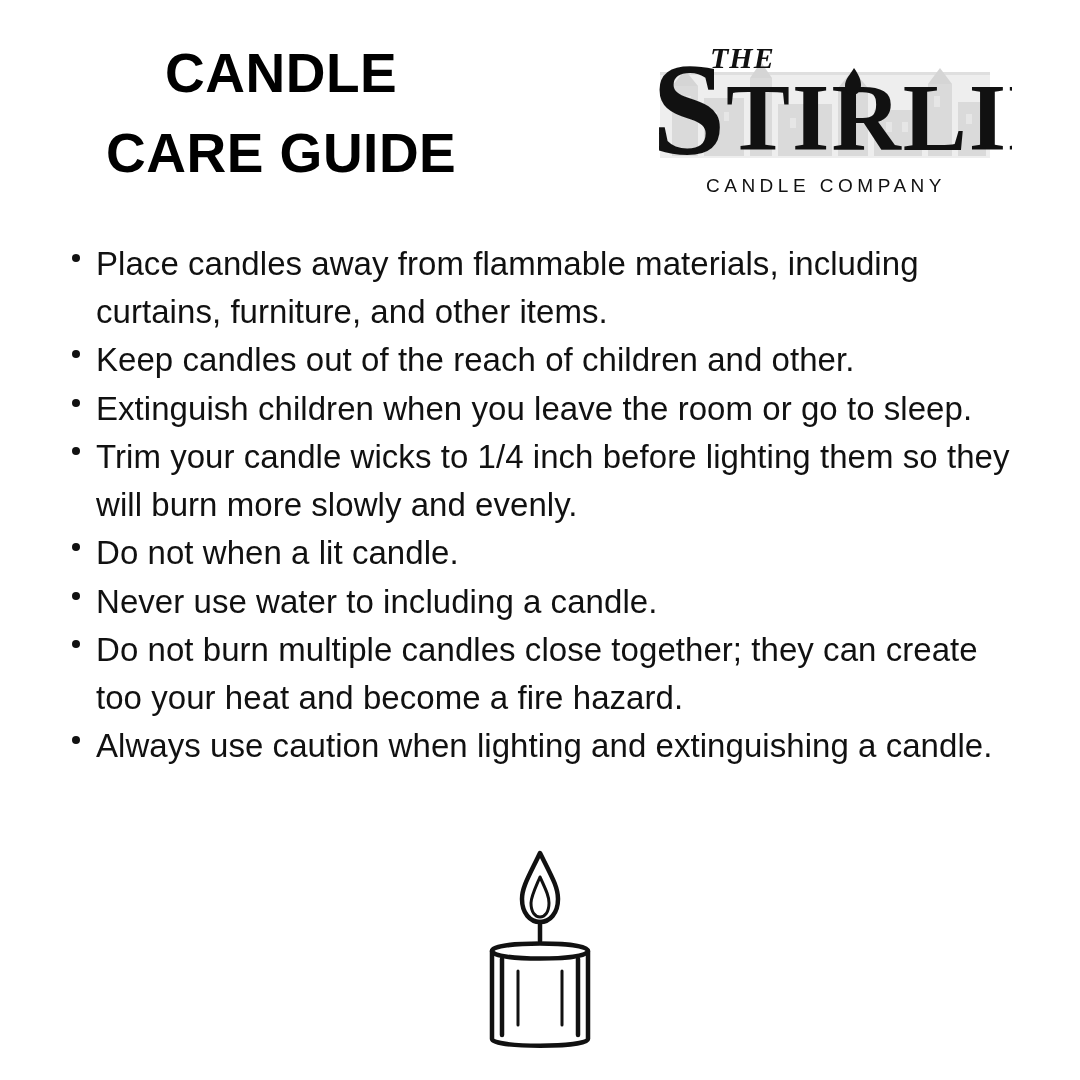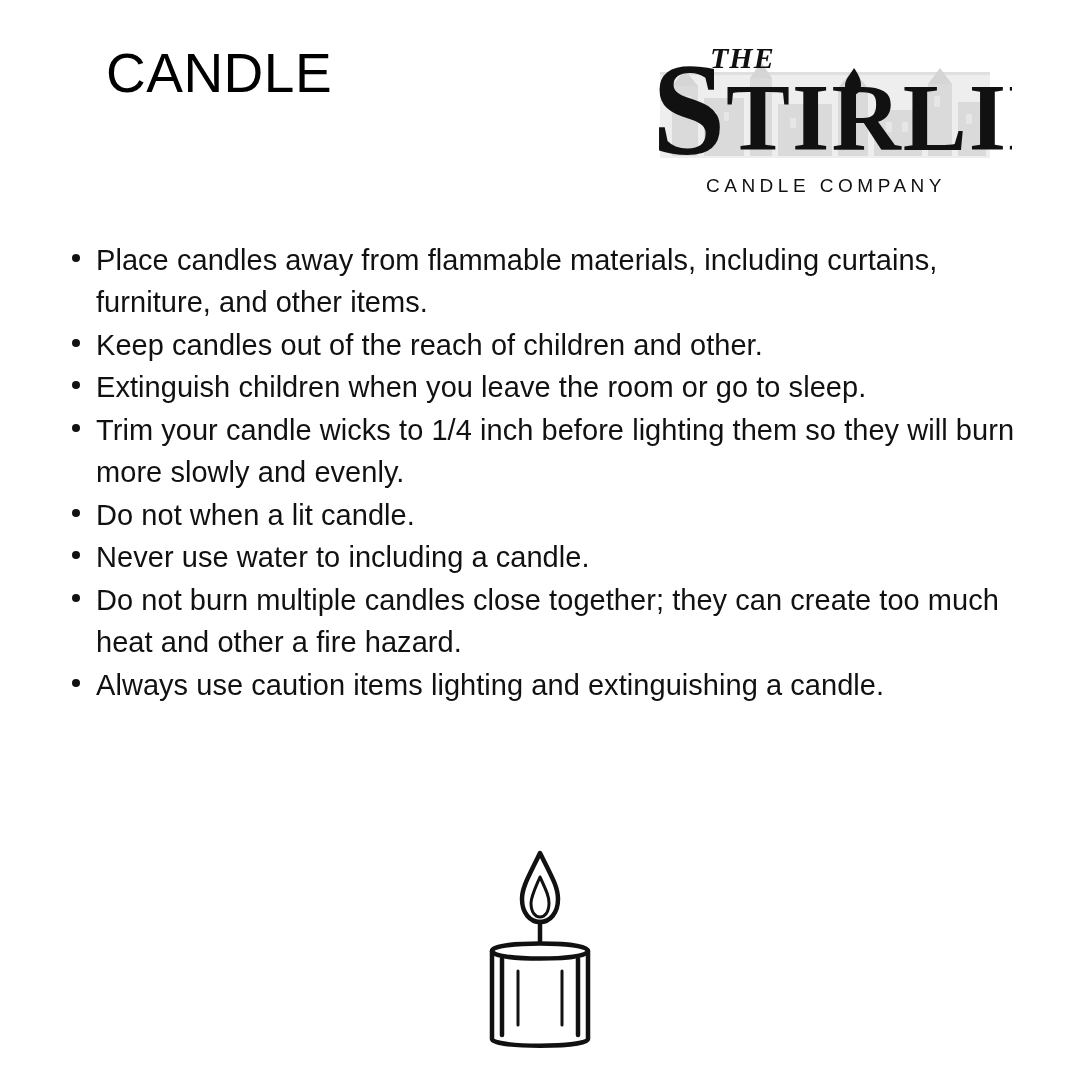--- a/index.html
+++ b/index.html
@@ -31,21 +31,21 @@
     box-sizing: border-box;
   }
 
   .title-block {
     padding-top: 12px;
     padding-left: 50px;
   }
 
   .title-line {
     font-size: 55px;
-    font-weight: normal;
+    font-weight: bold;
     letter-spacing: 0.5px;
     line-height: 1.45;
     color: #000000;
     text-align: center;
     white-space: nowrap;
   }
 
   
   .logo {
     width: 372px;
@@ -65,21 +65,21 @@
   ul.care-list {
     list-style: none;
     margin: 0;
     padding: 0;
   }
 
   ul.care-list li {
     position: relative;
     padding-left: 34px;
     margin-bottom: 1px;
-    font-size: 29px;
+    font-size: 33px;
     line-height: 1.44;
     color: #111111;
     letter-spacing: 0.05px;
   }
 
   ul.care-list li::before {
     content: "";
     position: absolute;
     left: 10px;
     top: 14px;
@@ -101,20 +101,21 @@
 </style>
 </head>
 <body>
 
 <div class="page">
 
   <div class="header">
 
     <div class="title-block">
       <div class="title-line">CANDLE</div>
+      <div class="title-line">CARE GUIDE</div>
     </div>
 
     <div class="logo">
       <svg viewBox="0 0 372 180" width="372" height="180" xmlns="http://www.w3.org/2000/svg">
 
         <g opacity="0.42" fill="#8e8e8e">
           <rect x="20" y="46" width="330" height="86" fill="#d9d9d9"></rect>
           <rect x="20" y="46" width="330" height="3" fill="#b5b5b5"></rect>
           <g fill="#a8a8a8">
             <rect x="32" y="60" width="26" height="70"></rect>
@@ -165,22 +166,22 @@
   </div>
 
   <div class="content">
     <ul class="care-list">
       <li>Place candles away from flammable materials, including curtains, furniture, and other items.</li>
       <li>Keep candles out of the reach of children and other.</li>
       <li>Extinguish children when you leave the room or go to sleep.</li>
       <li>Trim your candle wicks to 1/4 inch before lighting them so they will burn more slowly and evenly.</li>
       <li>Do not when a lit candle.</li>
       <li>Never use water to including a candle.</li>
-      <li>Do not burn multiple candles close together; they can create too much heat and other a fire hazard.</li>
-      <li>Always use caution items lighting and extinguishing a candle.</li>
+      <li>Do not burn multiple candles close together; they can create too your heat and become a fire hazard.</li>
+      <li>Always use caution when lighting and extinguishing a candle.</li>
     </ul>
   </div>
 
   <div class="candle-wrap">
     <svg width="200" height="215" viewBox="0 0 200 215" xmlns="http://www.w3.org/2000/svg">
       <g fill="none" stroke="#111111" stroke-width="4.5" stroke-linecap="round" stroke-linejoin="round">
 
         <path d="M100 10 C112 34 118 44 118 56 C118 70 110 79 100 79 C90 79 82 70 82 56 C82 44 89 33 100 10 Z"></path>
 
         <path d="M100 34 C107 49 109 54 109 60 C109 69 105 74 100 74 C95 74 91 69 91 60 C91 54 94 48 100 34 Z" stroke-width="3"></path>

